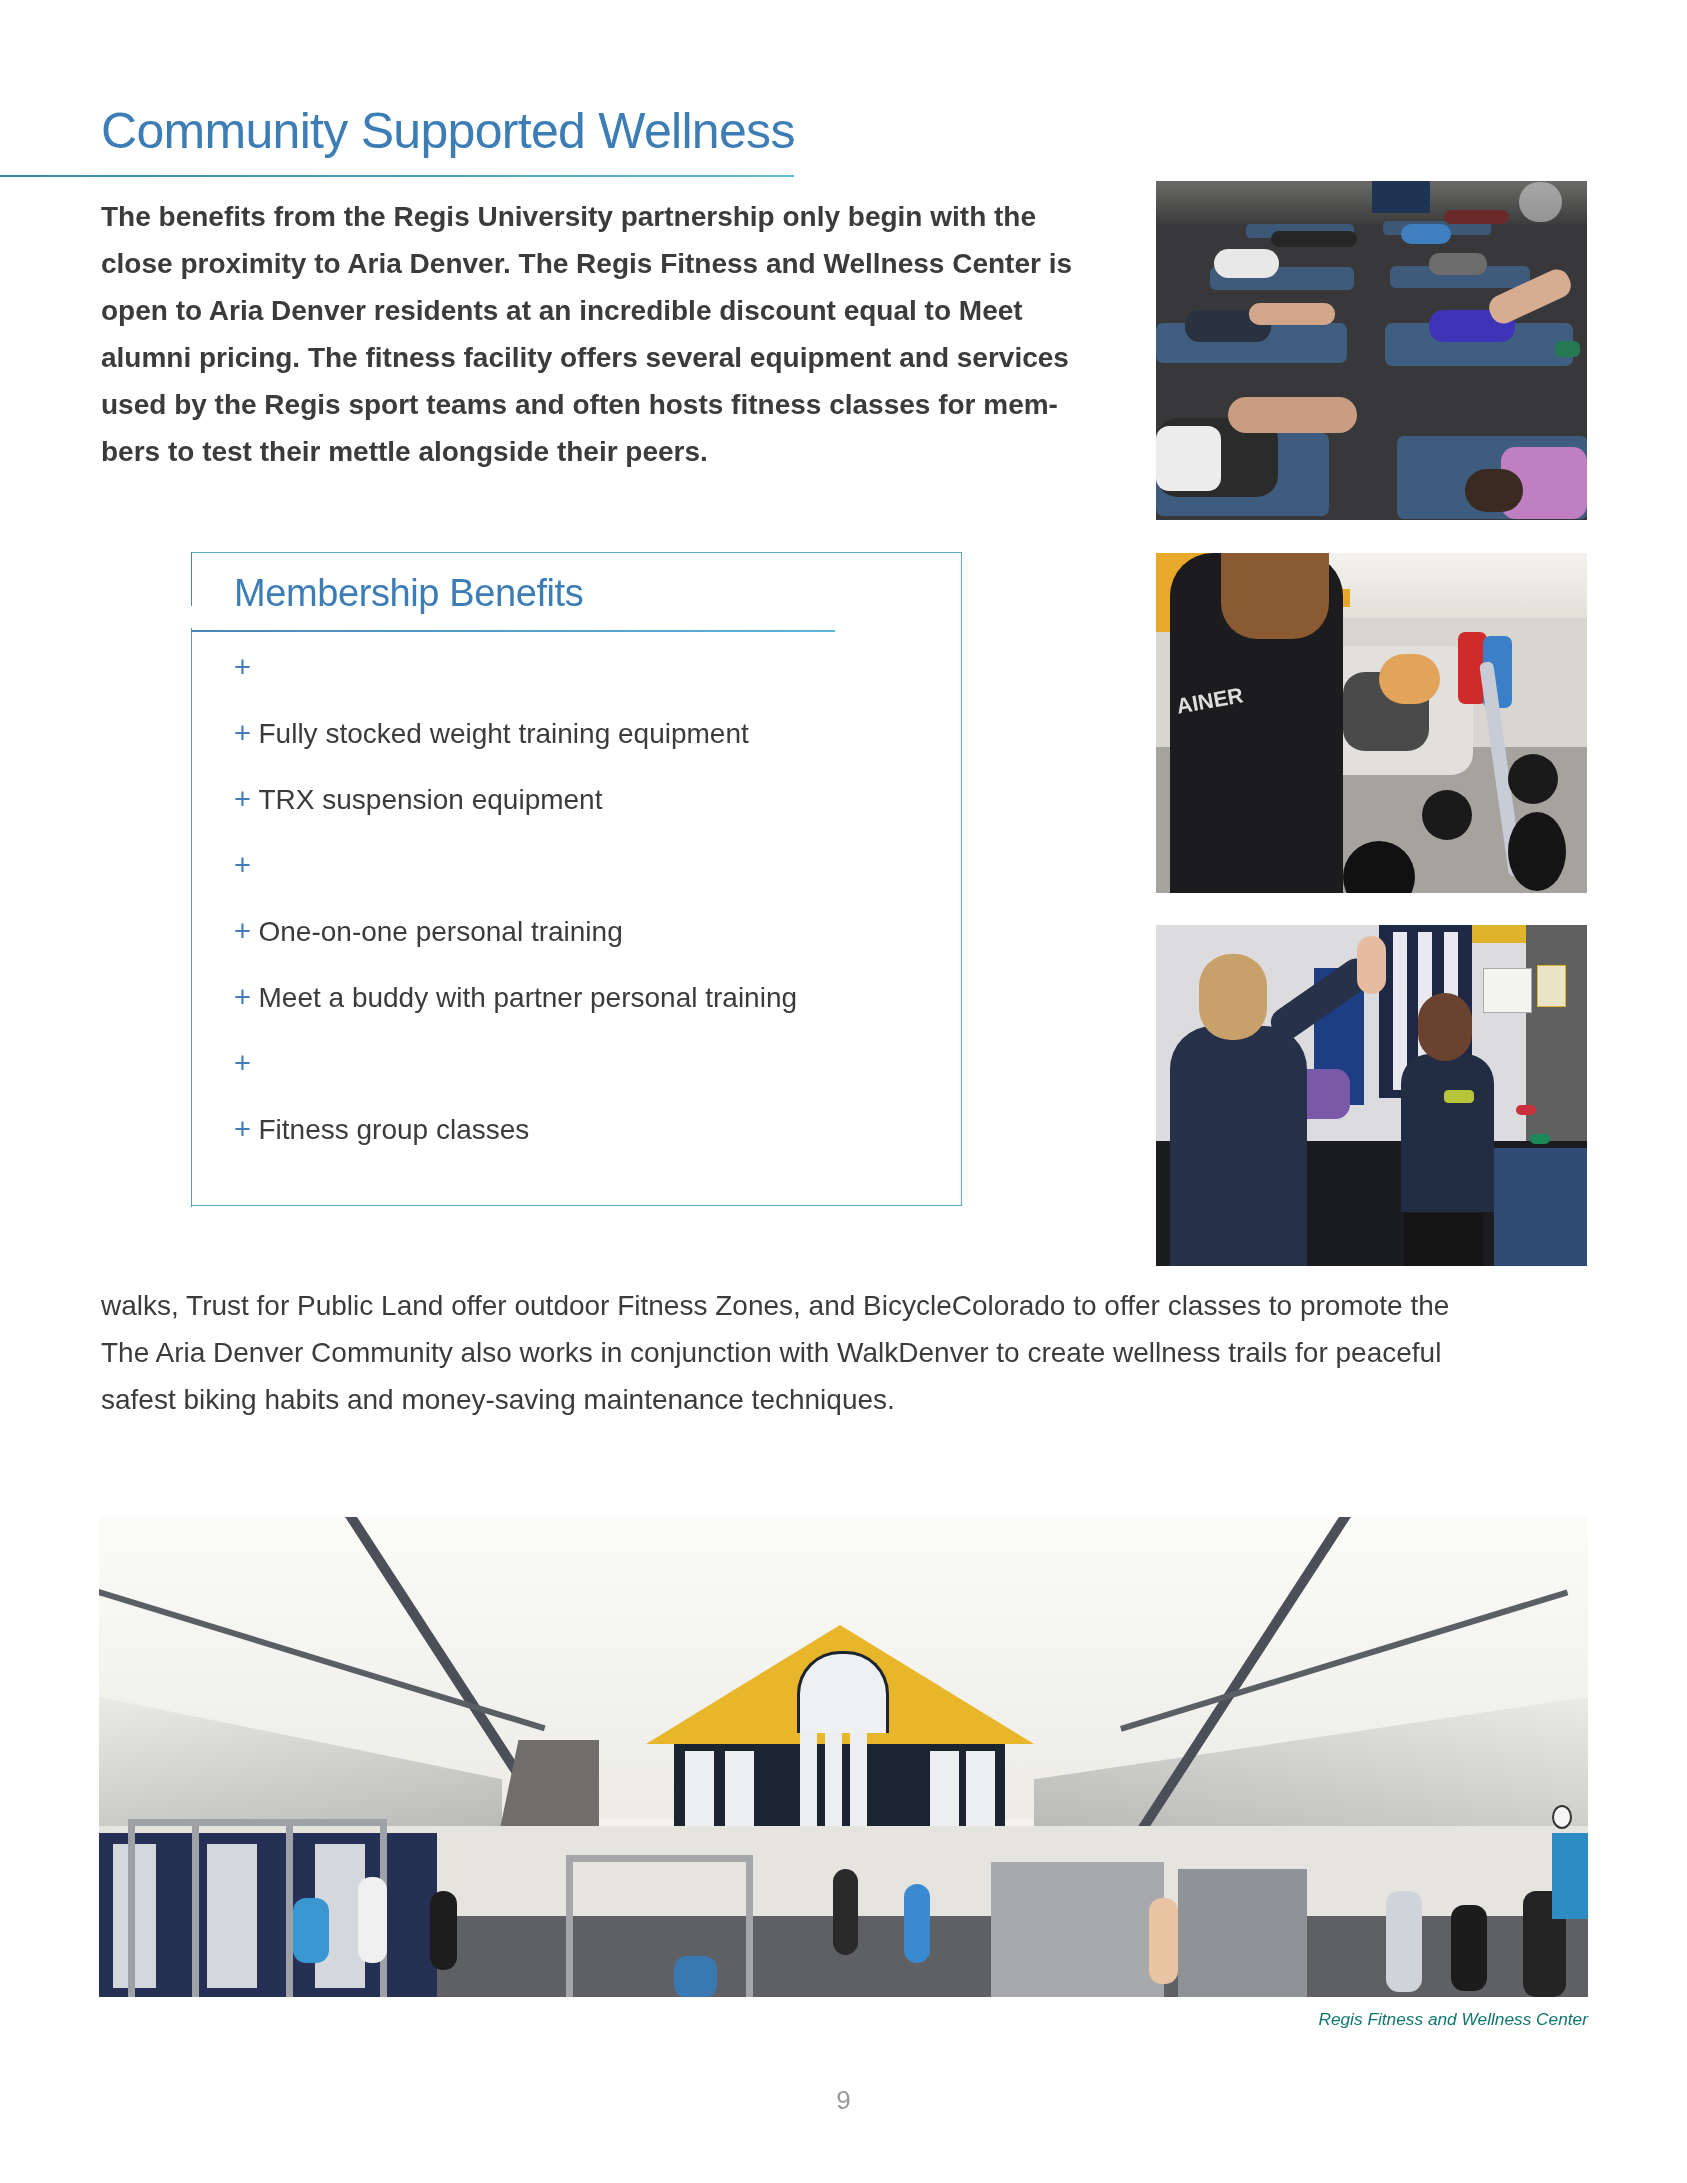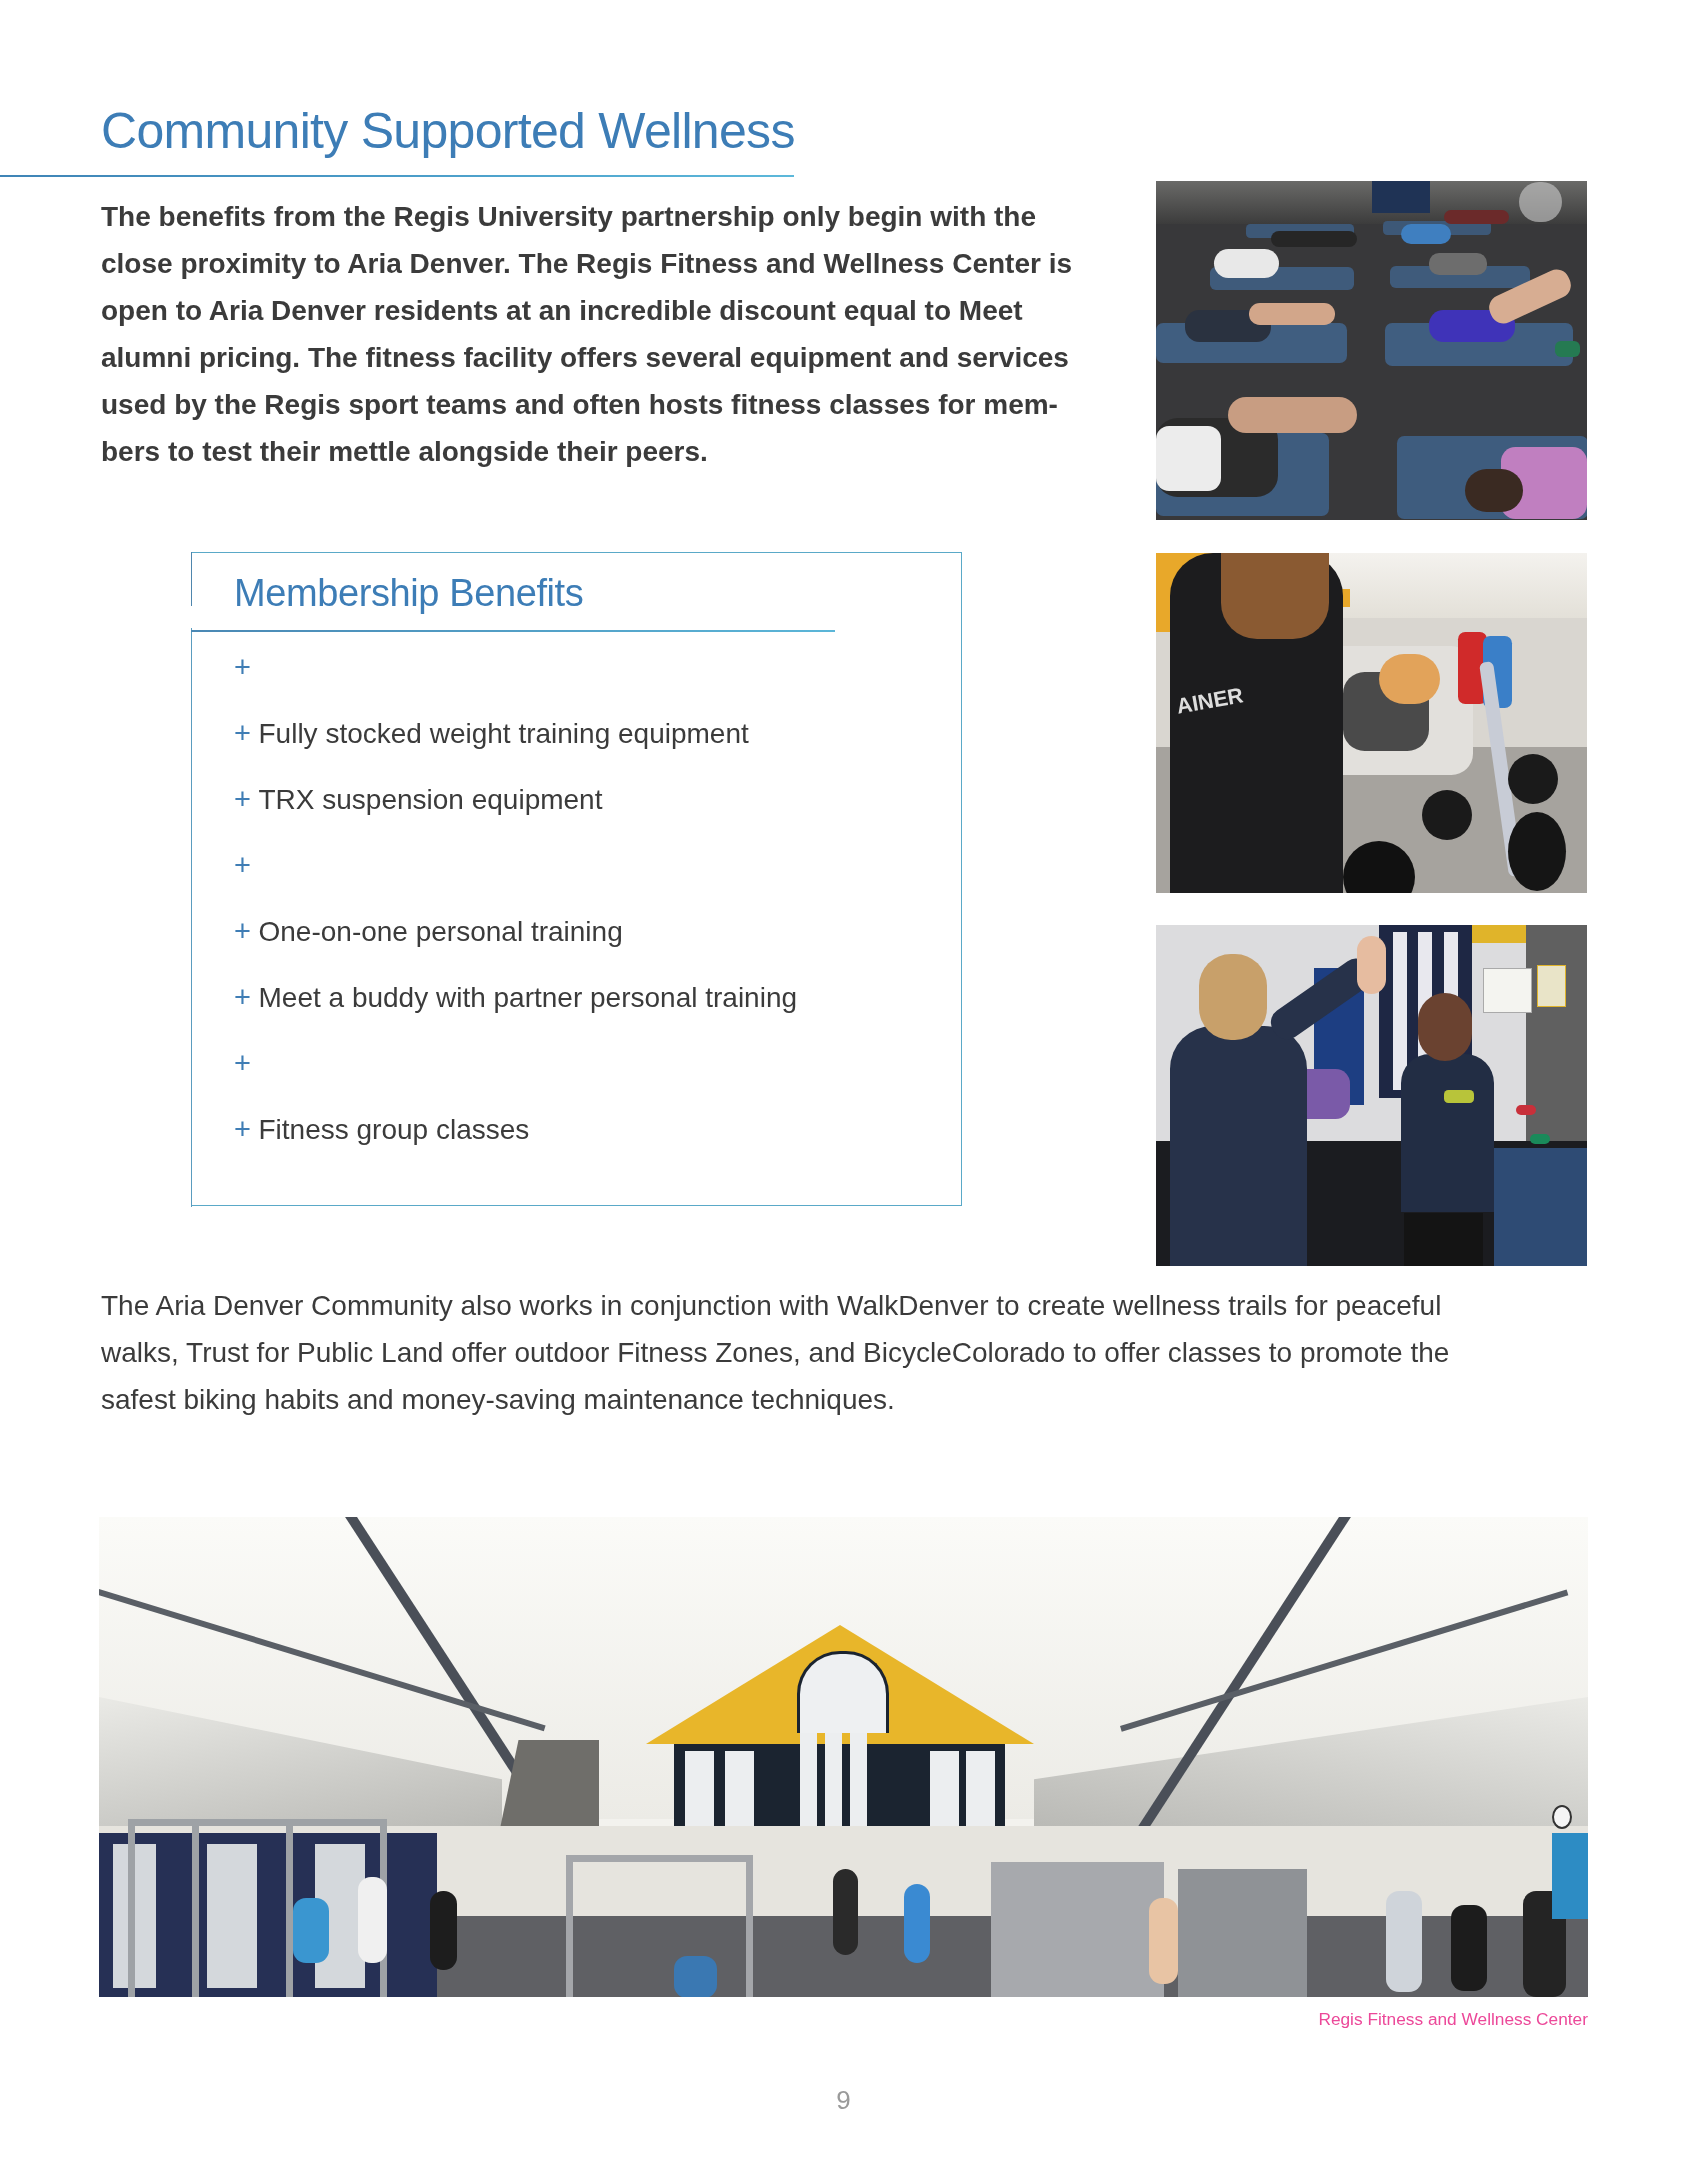--- a/index.html
+++ b/index.html
@@ -39,21 +39,21 @@
   .p3 { left: 1156px; top: 925px; width: 431px; height: 341px; background: #2a2d33; }
   .pano { left: 99px; top: 1517px; width: 1489px; height: 480px; background: #f3f2ee; }
 
   .shape { position: absolute; }
 
   
   .closing { left: 101px; top: 1282px; width: 1510px; font-size: 28px; line-height: 47px;
              color: #3b3b3b; }
   .closing span { display: block; white-space: nowrap; }
 
-  .caption { right: 99px; top: 2009px; font-size: 17.3px; color: #ec4899;
+  .caption { right: 99px; top: 2009px; font-size: 17.3px; font-style: italic; color: #0f766e;
              white-space: nowrap; }
   .page-number { left: 827px; top: 2085px; width: 33px; text-align: center; font-size: 26px;
                  color: #9a9a9a; font-weight: normal; }
 </style>
 </head>
 <body>
 
 <div class="abs page-title">Community Supported Wellness</div>
 <div class="abs title-rule"></div>
 
@@ -175,22 +175,22 @@
   <div class="shape" style="left:43px;top:29px;width:68px;height:86px;background:#c8a06a;border-radius:32px;"></div>
   <div class="shape" style="left:108px;top:58px;width:115px;height:32px;background:#27324a;border-radius:14.4px;transform:rotate(-35deg);"></div>
   <div class="shape" style="left:201px;top:10.8px;width:29px;height:58px;background:#e6bca0;border-radius:14.4px;"></div>
   <div class="shape" style="left:245px;top:129px;width:93px;height:158px;background:#222d44;border-radius:29px 29px 0 0;"></div>
   <div class="shape" style="left:262px;top:68px;width:54px;height:68px;background:#6a4230;border-radius:27px;"></div>
   <div class="shape" style="left:288px;top:165px;width:30px;height:13px;background:#b8c43a;border-radius:4.3px;"></div>
   <div class="shape" style="left:248px;top:288px;width:79px;height:53px;background:#141414;"></div>
 </div>
 
 <div class="abs closing">
+  <span>walks, Trust for Public Land offer outdoor Fitness Zones, and BicycleColorado to offer classes to promote the</span>
   <span>The Aria Denver Community also works in conjunction with WalkDenver to create wellness trails for peaceful</span>
-  <span>walks, Trust for Public Land offer outdoor Fitness Zones, and BicycleColorado to offer classes to promote the</span>
   <span>safest biking habits and money-saving maintenance techniques.</span>
 </div>
 
 <div class="photo pano" title="panoramic photo of Regis Fitness and Wellness Center interior">
 
   <div class="shape" style="left:0;top:0;width:1489px;height:302px;background:linear-gradient(180deg,#fbfbf8,#ecebe6);"></div>
 
   <div class="shape" style="left:547px;top:108px;width:0;height:0;border-left:194px solid transparent;border-right:194px solid transparent;border-bottom:119px solid #e8b62a;"></div>
 
   <div class="shape" style="left:698px;top:134px;width:86px;height:79px;background:#eef0f2;border:3.6px solid #1b2430;border-bottom:none;border-radius:43px 43px 0 0;"></div>

